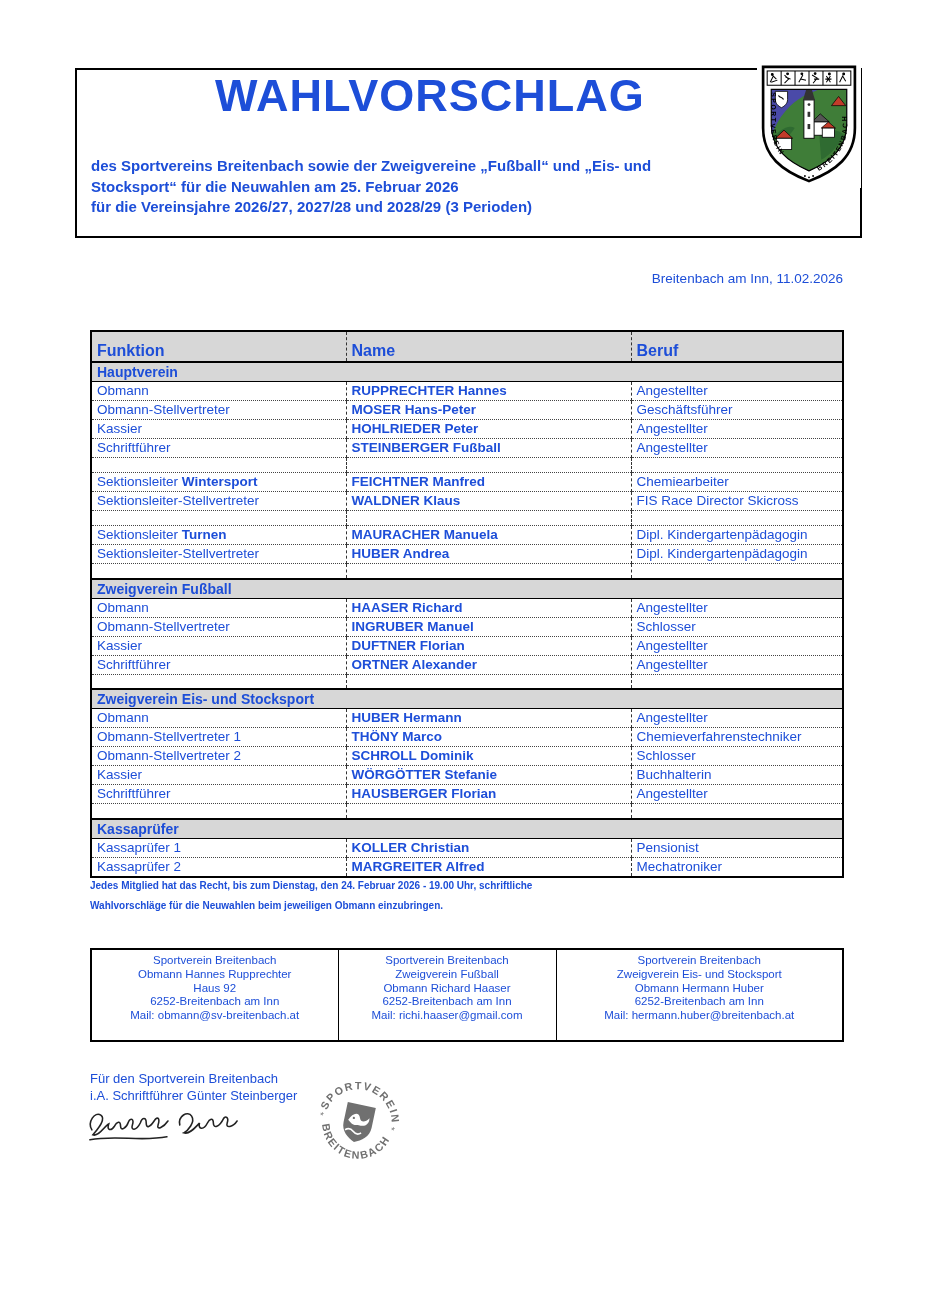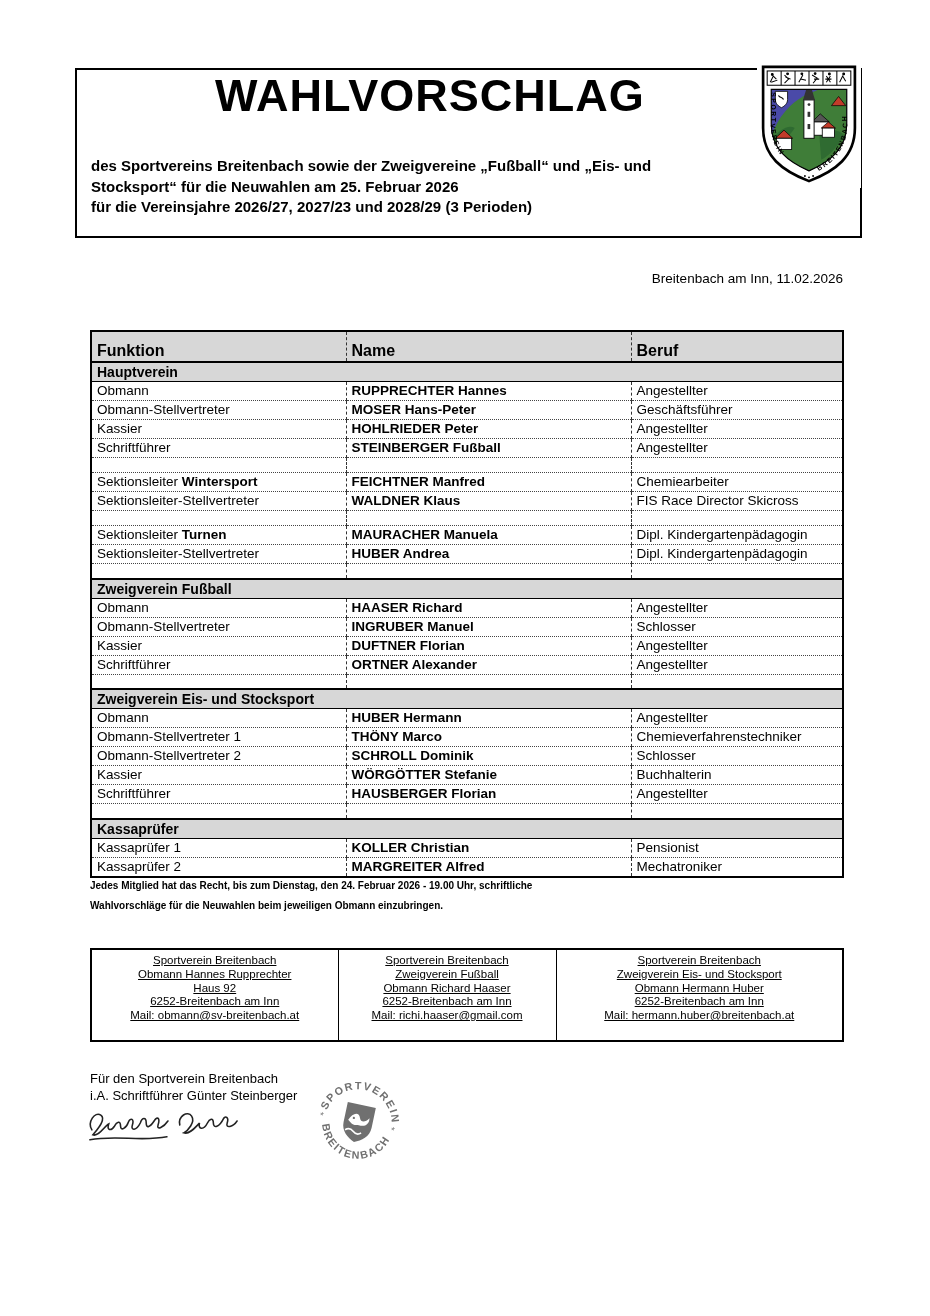--- a/index.html
+++ b/index.html
@@ -7,21 +7,21 @@
     --logo-blue:#4a4aa8;
     --logo-green:#3f7d38;
     --logo-red:#c23b2a;
     --stamp-gray:#707070;
     --border-black:#000000;
   }
   *{box-sizing:border-box;}
   html,body{margin:0;padding:0;background:#ffffff;}
   .page{
     position:relative;width:930px;height:1316px;background:#fff;
-    font-family:"Liberation Sans",sans-serif;color:#000000;overflow:hidden;
+    font-family:"Liberation Sans",sans-serif;color:#1d4ed8;overflow:hidden;
   }
   
   .header-box{
     position:absolute;left:75px;top:68px;width:787px;height:170px;
     border:2px solid var(--border-black);background:#fff;
   }
   .doc-title{
     position:absolute;left:138px;top:0px;
     font-size:45px;font-weight:bold;letter-spacing:1px;white-space:nowrap;
   }
@@ -70,42 +70,42 @@
   }
   
   table.contacts{
     position:absolute;left:90px;top:948px;width:752px;height:94px;
     border-collapse:collapse;table-layout:fixed;
     border:2px solid var(--border-black);
   }
   table.contacts td{
     border-left:1.5px solid var(--border-black);
     vertical-align:top;text-align:center;
-    font-size:11.5px;line-height:13.8px;padding-top:4px;text-decoration:underline;
+    font-size:11.5px;line-height:13.8px;padding-top:4px;
   }
   table.contacts td:first-child{border-left:none;}
   
   .sig-caption{
     position:absolute;left:90px;top:1071px;font-size:13px;line-height:16.5px;
   }
   .sig-hand{position:absolute;left:84px;top:1098px;width:158px;height:50px;}
   .stamp{position:absolute;left:312px;top:1077px;width:92px;height:92px;}
   .stamp svg,.sig-hand svg{display:block;width:100%;height:100%;}
 </style>
 </head>
 <body>
 
 <div class="page">
 
   <div class="header-box">
     <div class="doc-title">WAHLVORSCHLAG</div>
     <div class="doc-subtitle">
       <div>des Sportvereins Breitenbach sowie der Zweigvereine „Fußball“ und „Eis- und</div>
       <div>Stocksport“ für die Neuwahlen am 25. Februar 2026</div>
-      <div>für die Vereinsjahre 2026/27, 2027/23 und 2028/29 (3 Perioden)</div>
+      <div>für die Vereinsjahre 2026/27, 2027/28 und 2028/29 (3 Perioden)</div>
     </div>
   </div>
 
   <div class="logo">
     <svg viewBox="0 0 100 120">
 
       <path d="M5,4 H95 V64 C95,92 76,106 50,116 C24,106 5,92 5,64 Z" fill="#fff" stroke="#000" stroke-width="2.6"></path>
 
       <rect x="9" y="8" width="82" height="14" fill="#fff" stroke="#000" stroke-width="1"></rect>
       <g stroke="#000" stroke-width="1" fill="none">

